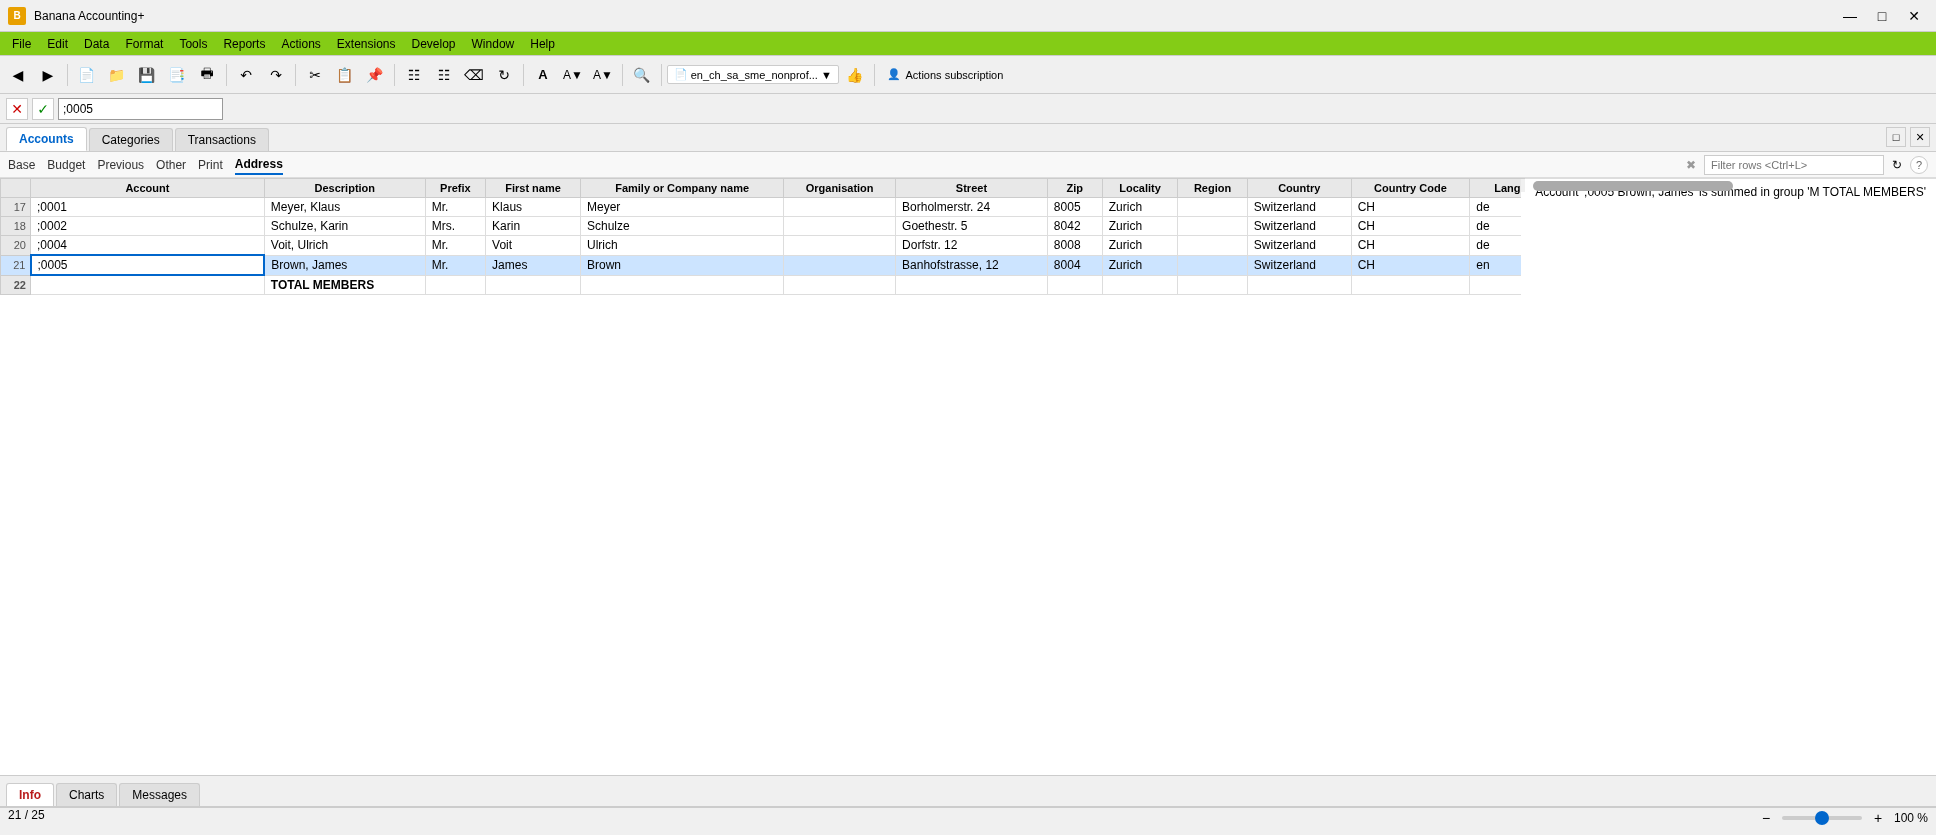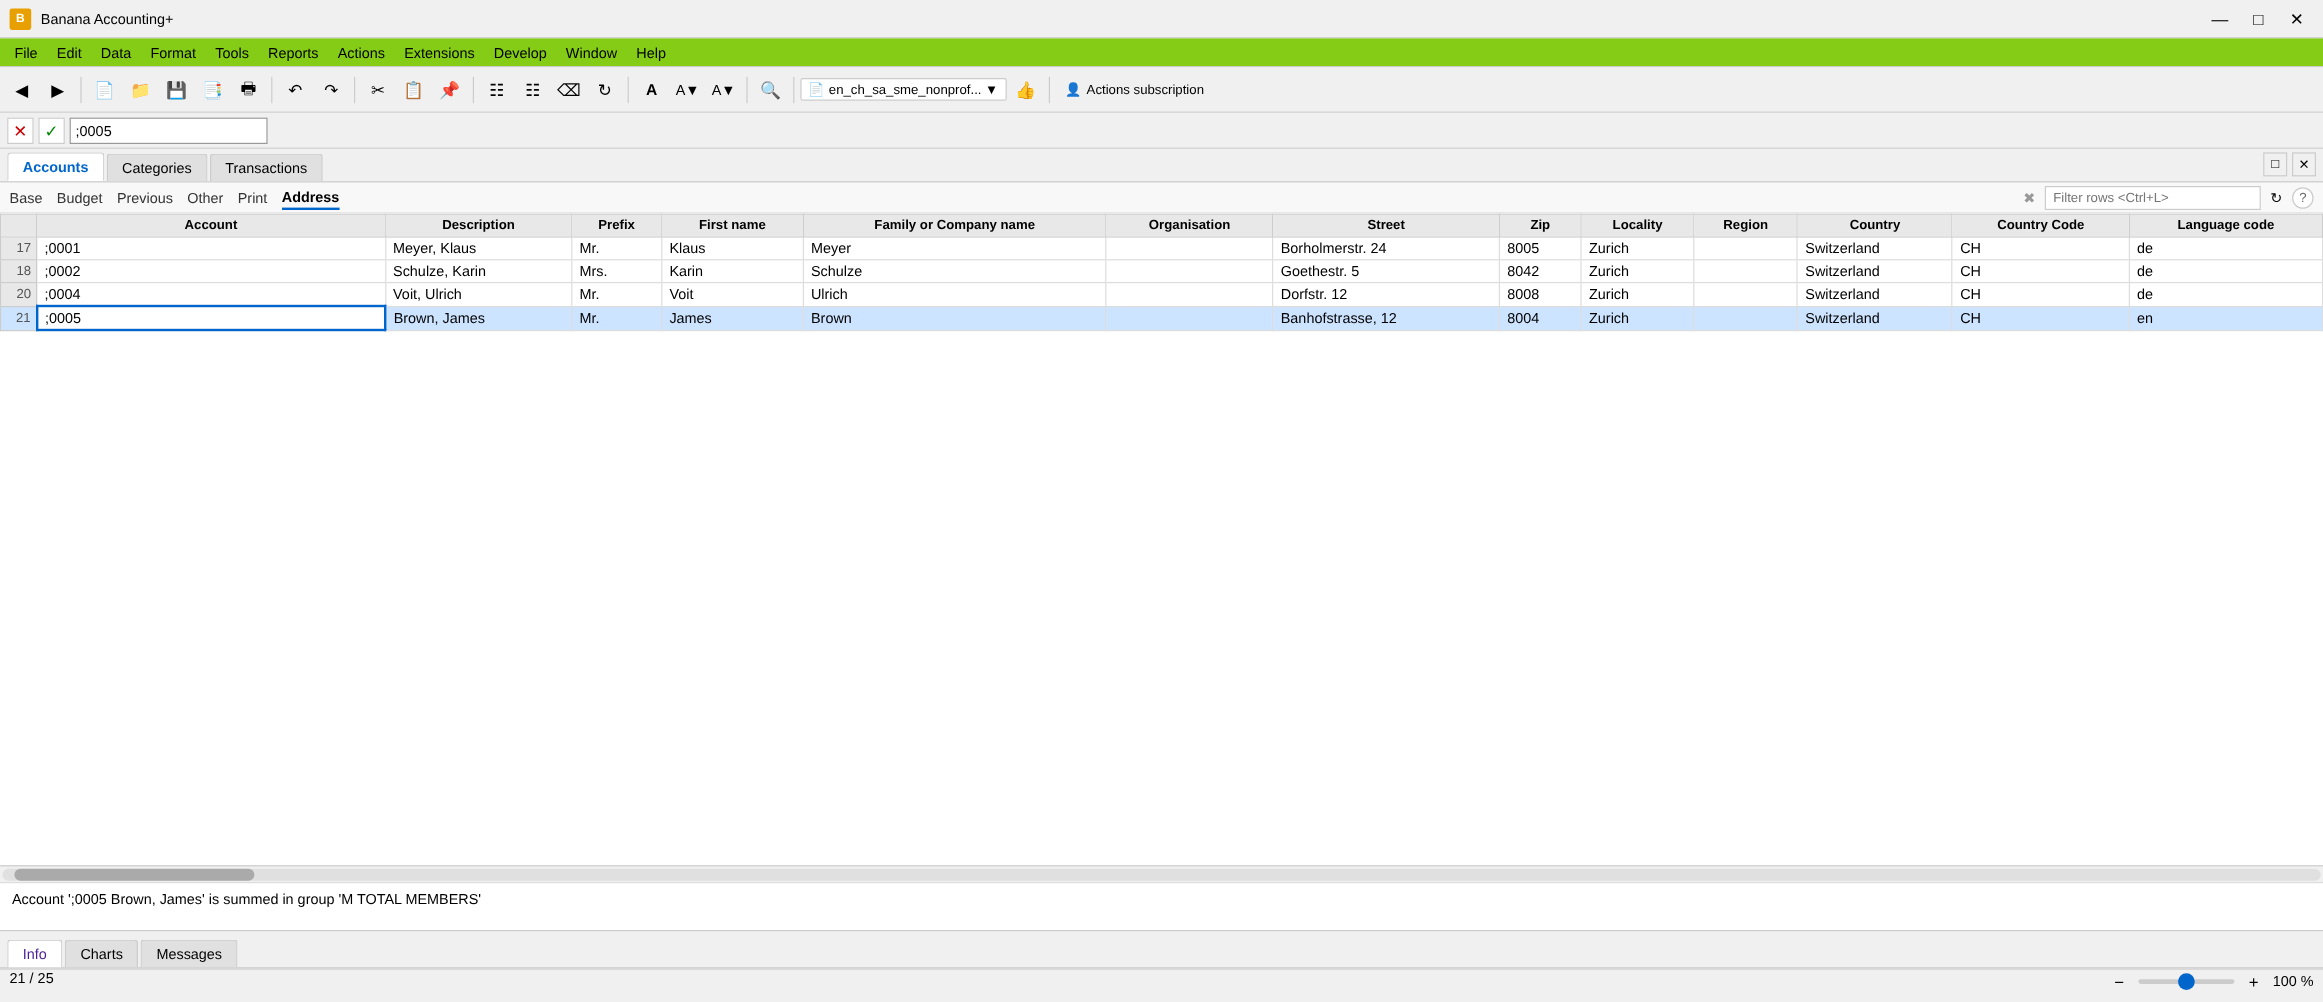--- a/index.html
+++ b/index.html
@@ -41,42 +41,42 @@
     .sub-nav { background: #f8f8f8; height: 26px; display: flex; align-items: center; padding: 0 8px; gap: 12px; border-bottom: 1px solid #ddd; }
     .sub-nav-item { font-size: 12px; cursor: pointer; color: #333; padding: 2px 0; }
     .sub-nav-item.active-page { font-weight: bold; color: #000; border-bottom: 2px solid #0066cc; }
     .sub-nav-right { margin-left: auto; display: flex; align-items: center; gap: 4px; }
     .filter-input { height: 20px; border: 1px solid #ccc; padding: 0 6px; font-size: 11px; width: 180px; color: #999; background: #fff; }
     .filter-clear { width: 18px; height: 18px; border: none; background: transparent; cursor: pointer; font-size: 12px; color: #999; }
     .filter-refresh { width: 18px; height: 18px; border: none; background: transparent; cursor: pointer; font-size: 12px; }
     .filter-help { width: 18px; height: 18px; border: 1px solid #ccc; background: #fff; cursor: pointer; font-size: 11px; display: flex; align-items: center; justify-content: center; border-radius: 50%; color: #666; }
 
     
-    .main-content { flex: 1; overflow: hidden; display: flex; flex-direction: column; background: #fff; }
+    .main-content { flex: 1; overflow: hidden; display: flex; flex-direction: row; background: #fff; }
     .table-wrapper { flex: 1; overflow: auto; }
     table { border-collapse: collapse; width: 100%; min-width: 1600px; font-size: 12px; }
     thead th { background: #e8e8e8; border: 1px solid #ccc; padding: 3px 6px; text-align: center; font-weight: bold; font-size: 11px; white-space: nowrap; position: sticky; top: 0; z-index: 10; }
     thead th.row-num { width: 30px; background: #e8e8e8; }
     tbody td { border: 1px solid #ddd; padding: 2px 6px; white-space: nowrap; }
     tbody tr.selected { background: #cce4ff; }
     tbody tr.selected td { background: #cce4ff; }
     .row-num-cell { background: #e8e8e8; text-align: right; font-size: 11px; color: #555; border: 1px solid #ccc; padding: 2px 4px; }
     .group-header td { font-weight: bold; }
     td.editing { border: 2px solid #0066cc !important; background: #fff !important; }
     .editing-input { border: none; outline: none; background: transparent; width: 100%; font-size: 12px; }
 
     
     .h-scroll { height: 14px; background: #f0f0f0; border-top: 1px solid #ccc; display: flex; align-items: center; padding: 0 2px; }
     .h-scroll-track { flex: 1; height: 10px; background: #e0e0e0; border-radius: 5px; position: relative; }
     .h-scroll-thumb { width: 200px; height: 10px; background: #aaa; border-radius: 5px; position: absolute; left: 10px; }
 
     
     .bottom-tabs { background: #f0f0f0; height: 32px; display: flex; align-items: flex-end; padding: 0 6px; border-top: 1px solid #ccc; border-bottom: 1px solid #ccc; }
     .bottom-tab { padding: 4px 12px; cursor: pointer; font-size: 12px; border: 1px solid #ccc; border-bottom: none; background: #e0e0e0; margin-right: 2px; border-radius: 3px 3px 0 0; }
-    .bottom-tab.active { background: #fff; font-weight: 400; color: #4c1d95; }
+    .bottom-tab.active { background: #fff; font-weight: 700; color: #b91c1c; }
 
     
     .bottom-status { background: #f0f0f0; height: 28px; display: flex; align-items: flex-start; padding: 0 8px; justify-content: space-between; border-top: 1px solid #ccc; }
     .zoom-controls { display: flex; align-items: center; gap: 6px; }
     .zoom-btn { width: 20px; height: 20px; border: none; background: transparent; cursor: pointer; font-size: 14px; }
     .zoom-slider { width: 80px; height: 4px; background: #ccc; border-radius: 2px; position: relative; }
     .zoom-thumb { width: 14px; height: 14px; background: #0066cc; border-radius: 50%; position: absolute; top: -5px; left: 50%; transform: translateX(-50%); cursor: pointer; }
 
     
     .info-panel { background: #fff; padding: 6px 10px; min-height: 40px; font-size: 12px; border-top: 1px solid #ddd; }
@@ -261,20 +261,36 @@
             <td>Brown</td>
             <td></td>
             <td>Banhofstrasse, 12</td>
             <td>8004</td>
             <td>Zurich</td>
             <td></td>
             <td>Switzerland</td>
             <td>CH</td>
             <td>en</td>
           </tr>
+          <tr class="group-header">
+            <td class="row-num-cell">22</td>
+            <td></td>
+            <td>TOTAL MEMBERS</td>
+            <td></td>
+            <td></td>
+            <td></td>
+            <td></td>
+            <td></td>
+            <td></td>
+            <td></td>
+            <td></td>
+            <td></td>
+            <td></td>
+            <td></td>
+          </tr>
         </tbody>
     </table>
   </div>
 
   <div class="h-scroll">
     <div class="h-scroll-track">
       <div class="h-scroll-thumb"></div>
     </div>
   </div>
 

